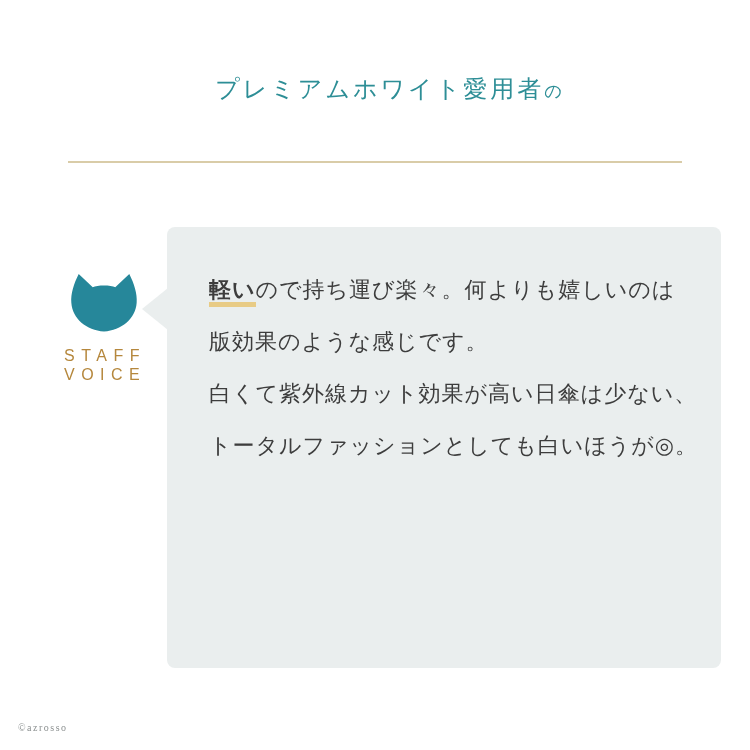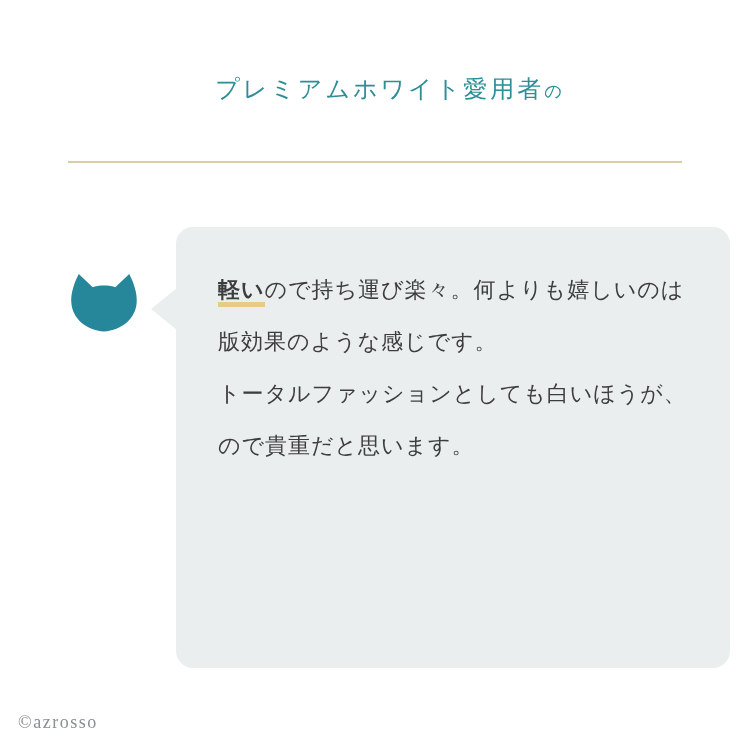--- a/index.html
+++ b/index.html
@@ -56,24 +56,24 @@
     font-family:"Liberation Sans","DejaVu Sans",sans-serif;
     font-size:16px;
     font-weight:400;
     letter-spacing:6.5px;
     line-height:19px;
     color:var(--accent-gold);
     white-space:nowrap;
   }
   
   .bubble{
-    position:absolute;left:176px;top:227px;
+    position:absolute;left:167px;top:227px;
     width:554px;height:441px;
     background:var(--bubble-bg);
-    border-radius:17px;
+    border-radius:8px;
   }
   .bubble-tail{
     position:absolute;left:-25px;top:61px;
     width:0;height:0;
     border-top:21px solid transparent;
     border-bottom:21px solid transparent;
     border-right:26px solid var(--bubble-bg);
   }
   .bubble-text{
     padding:37px 16px 0 42px;
@@ -87,48 +87,52 @@
     height:52px;
   }
   .seg-bold{font-weight:bold;}
   .seg-underline{
     border-bottom:5px solid var(--underline);
     padding-bottom:0px;
   }
   
   .watermark{
     position:absolute;left:18px;bottom:17px;
-    font-size:18px;
+    font-size:10px;
     letter-spacing:1.5px;
     color:var(--watermark);
   }
 </style>
 </head>
 <body>
 
 <div class="page">
 
   <h1 class="title">
     <span><span>プレミアムホワイト愛用者</span><span class="particle">の</span></span>
     <br>
   </h1>
 
   <div class="divider"></div>
 
   <div class="staff-badge">
     <svg class="cat-icon" viewBox="0 0 100 84" xmlns="http://www.w3.org/2000/svg">
       <path fill="var(--cat-teal)" d="M14,0 L34,19 C40,15.5 60,15.5 66,19 L86,0 C93,14 97.5,28 96.5,41 C95,64 75,80 50,82 C25,80 5,64 3.5,41 C2.5,28 7,14 14,0 Z"></path>
     </svg>
+    <div class="staff-label">
+      <span>STAFF</span><br>
+      <span>VOICE</span>
+    </div>
   </div>
 
   <div class="bubble">
     <div class="bubble-tail"></div>
     <div class="bubble-text">
         <div class="bubble-line"><span class="seg-bold seg-underline">軽い</span><span>ので持ち運び楽々。何よりも嬉しいのは</span></div>
         <div class="bubble-line"><span>版効果のような感じです。</span></div>
-        <div class="bubble-line"><span>トータルファッションとしても白いほうが、</span></div>
-        <div class="bubble-line"><span>ので貴重だと思います。</span></div>
+        <div class="bubble-line"><span>白くて紫外線カット効果が高い日傘は少ない、</span></div>
+        <div class="bubble-line"><span>トータルファッションとしても白いほうが◎。</span></div>
       </div>
   </div>
 
   <div class="watermark">©azrosso</div>
 
 </div>
 
 </body></html>

